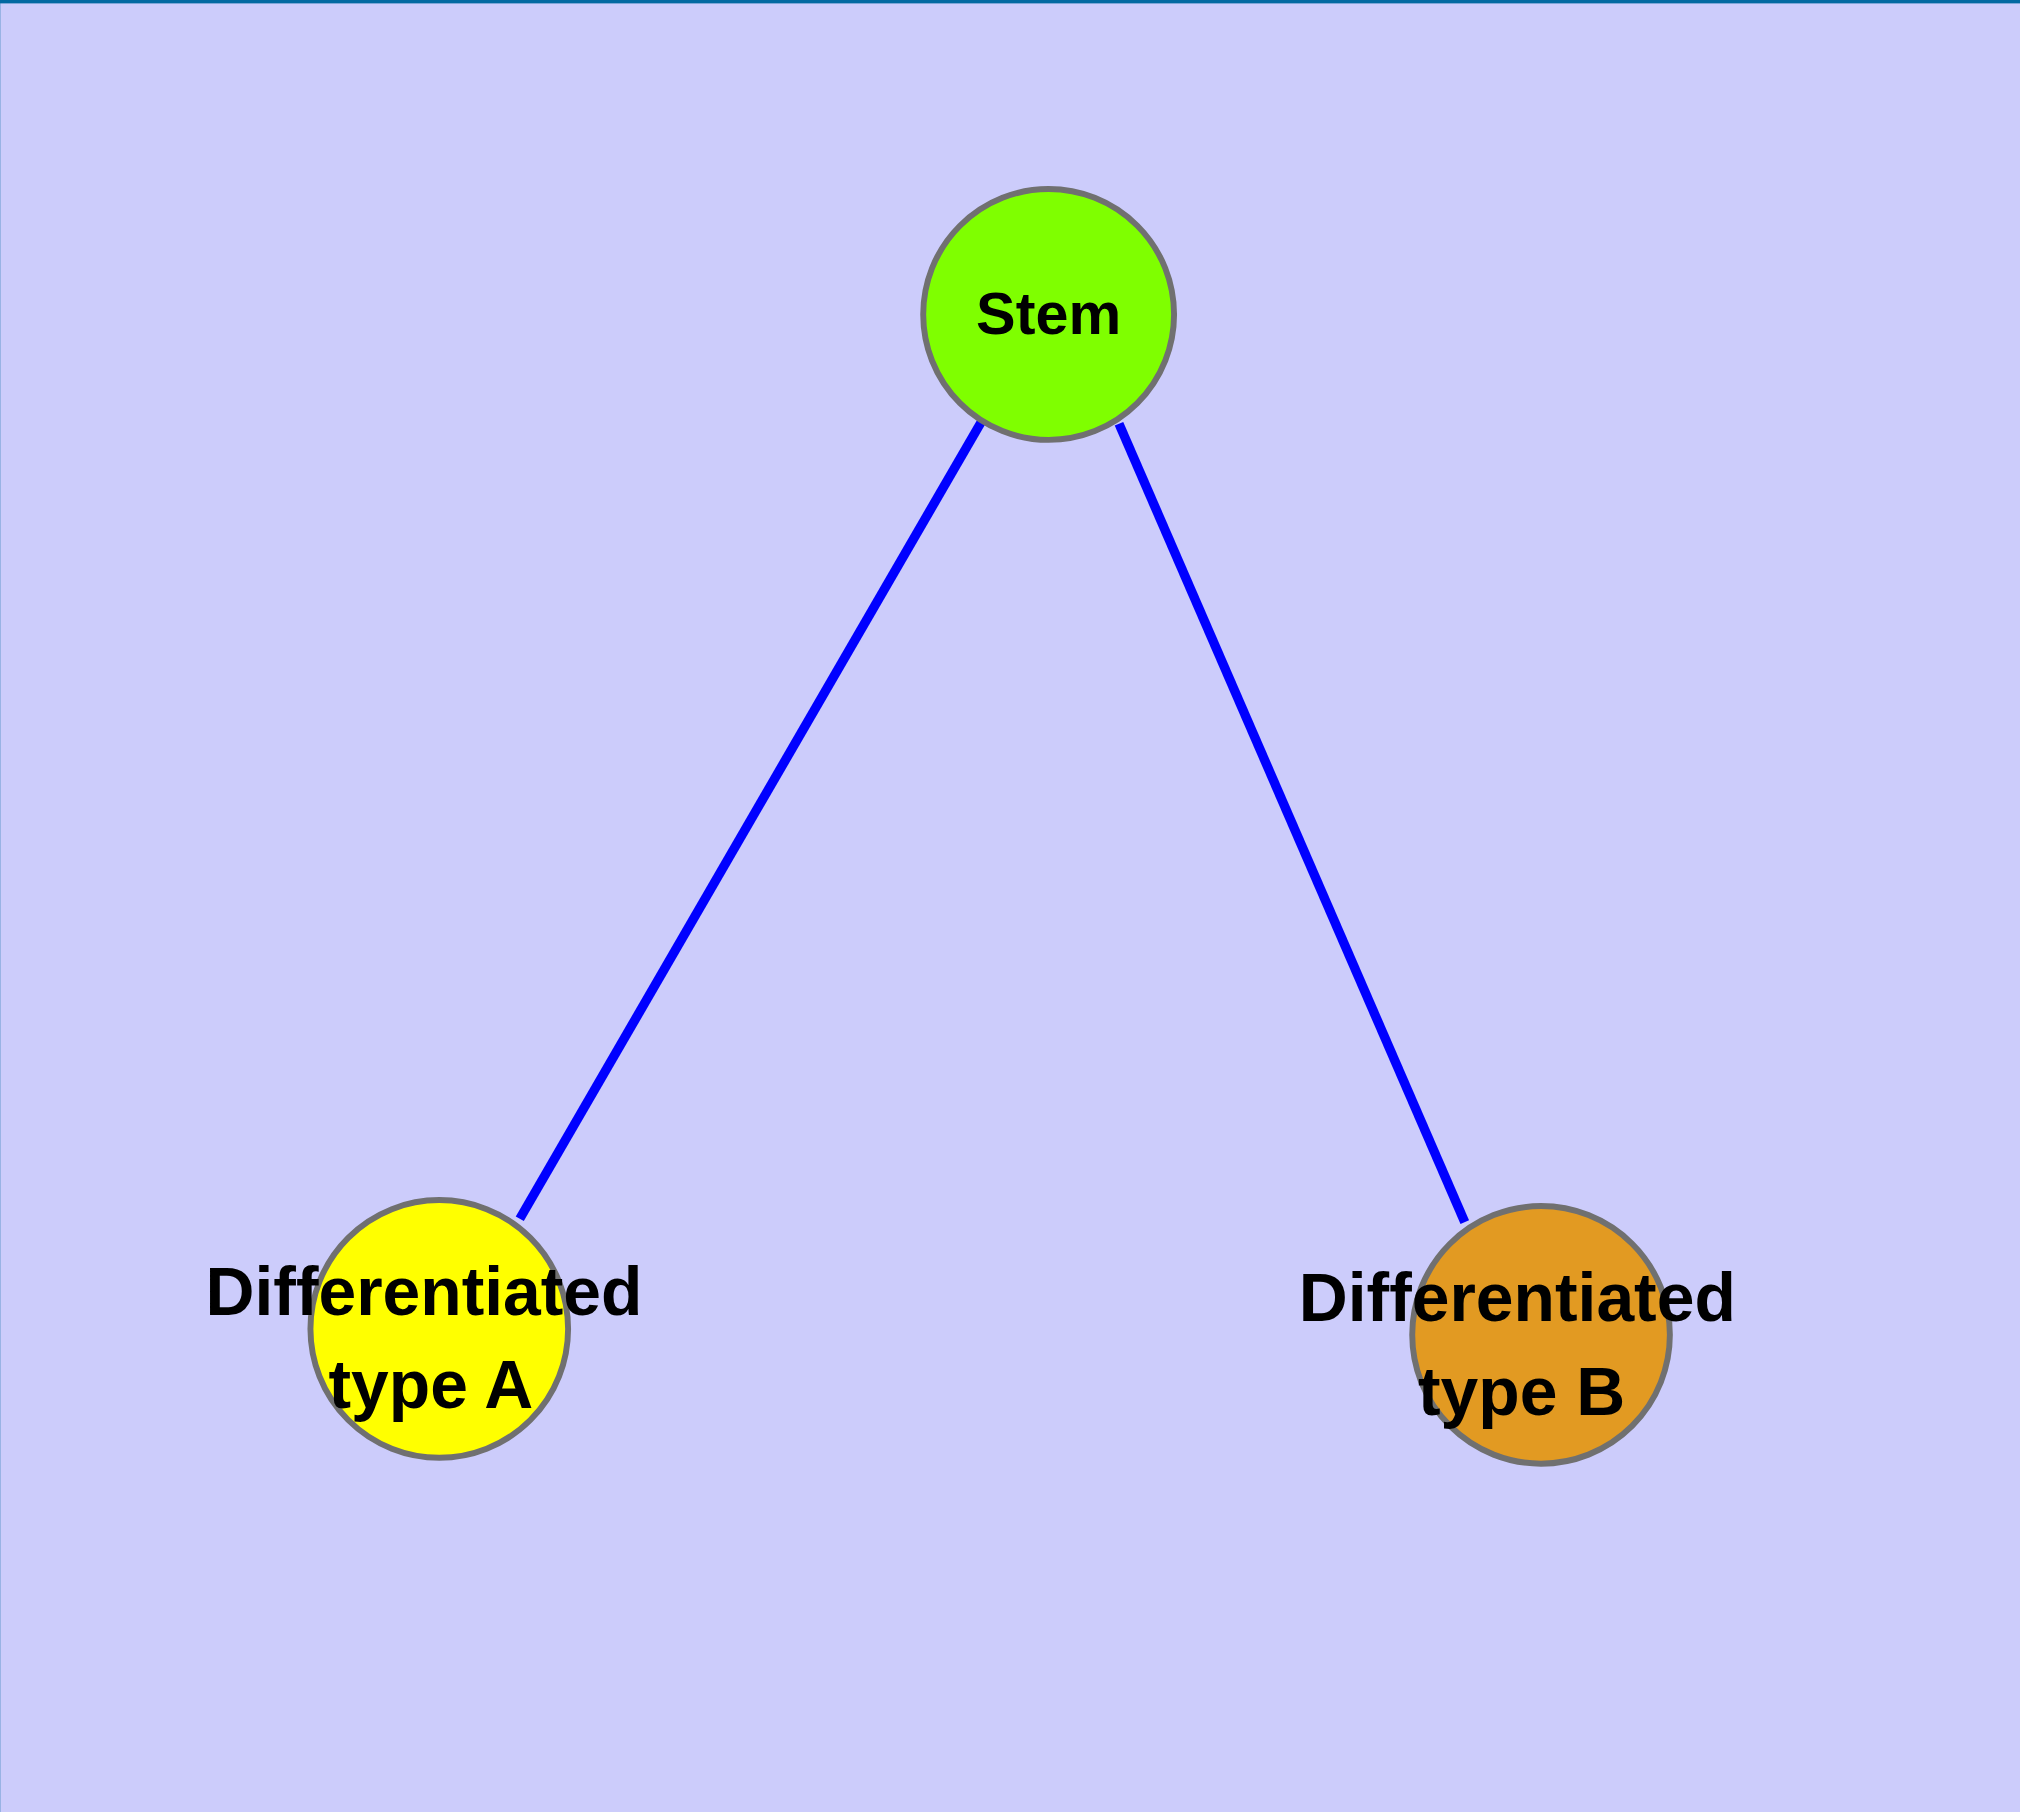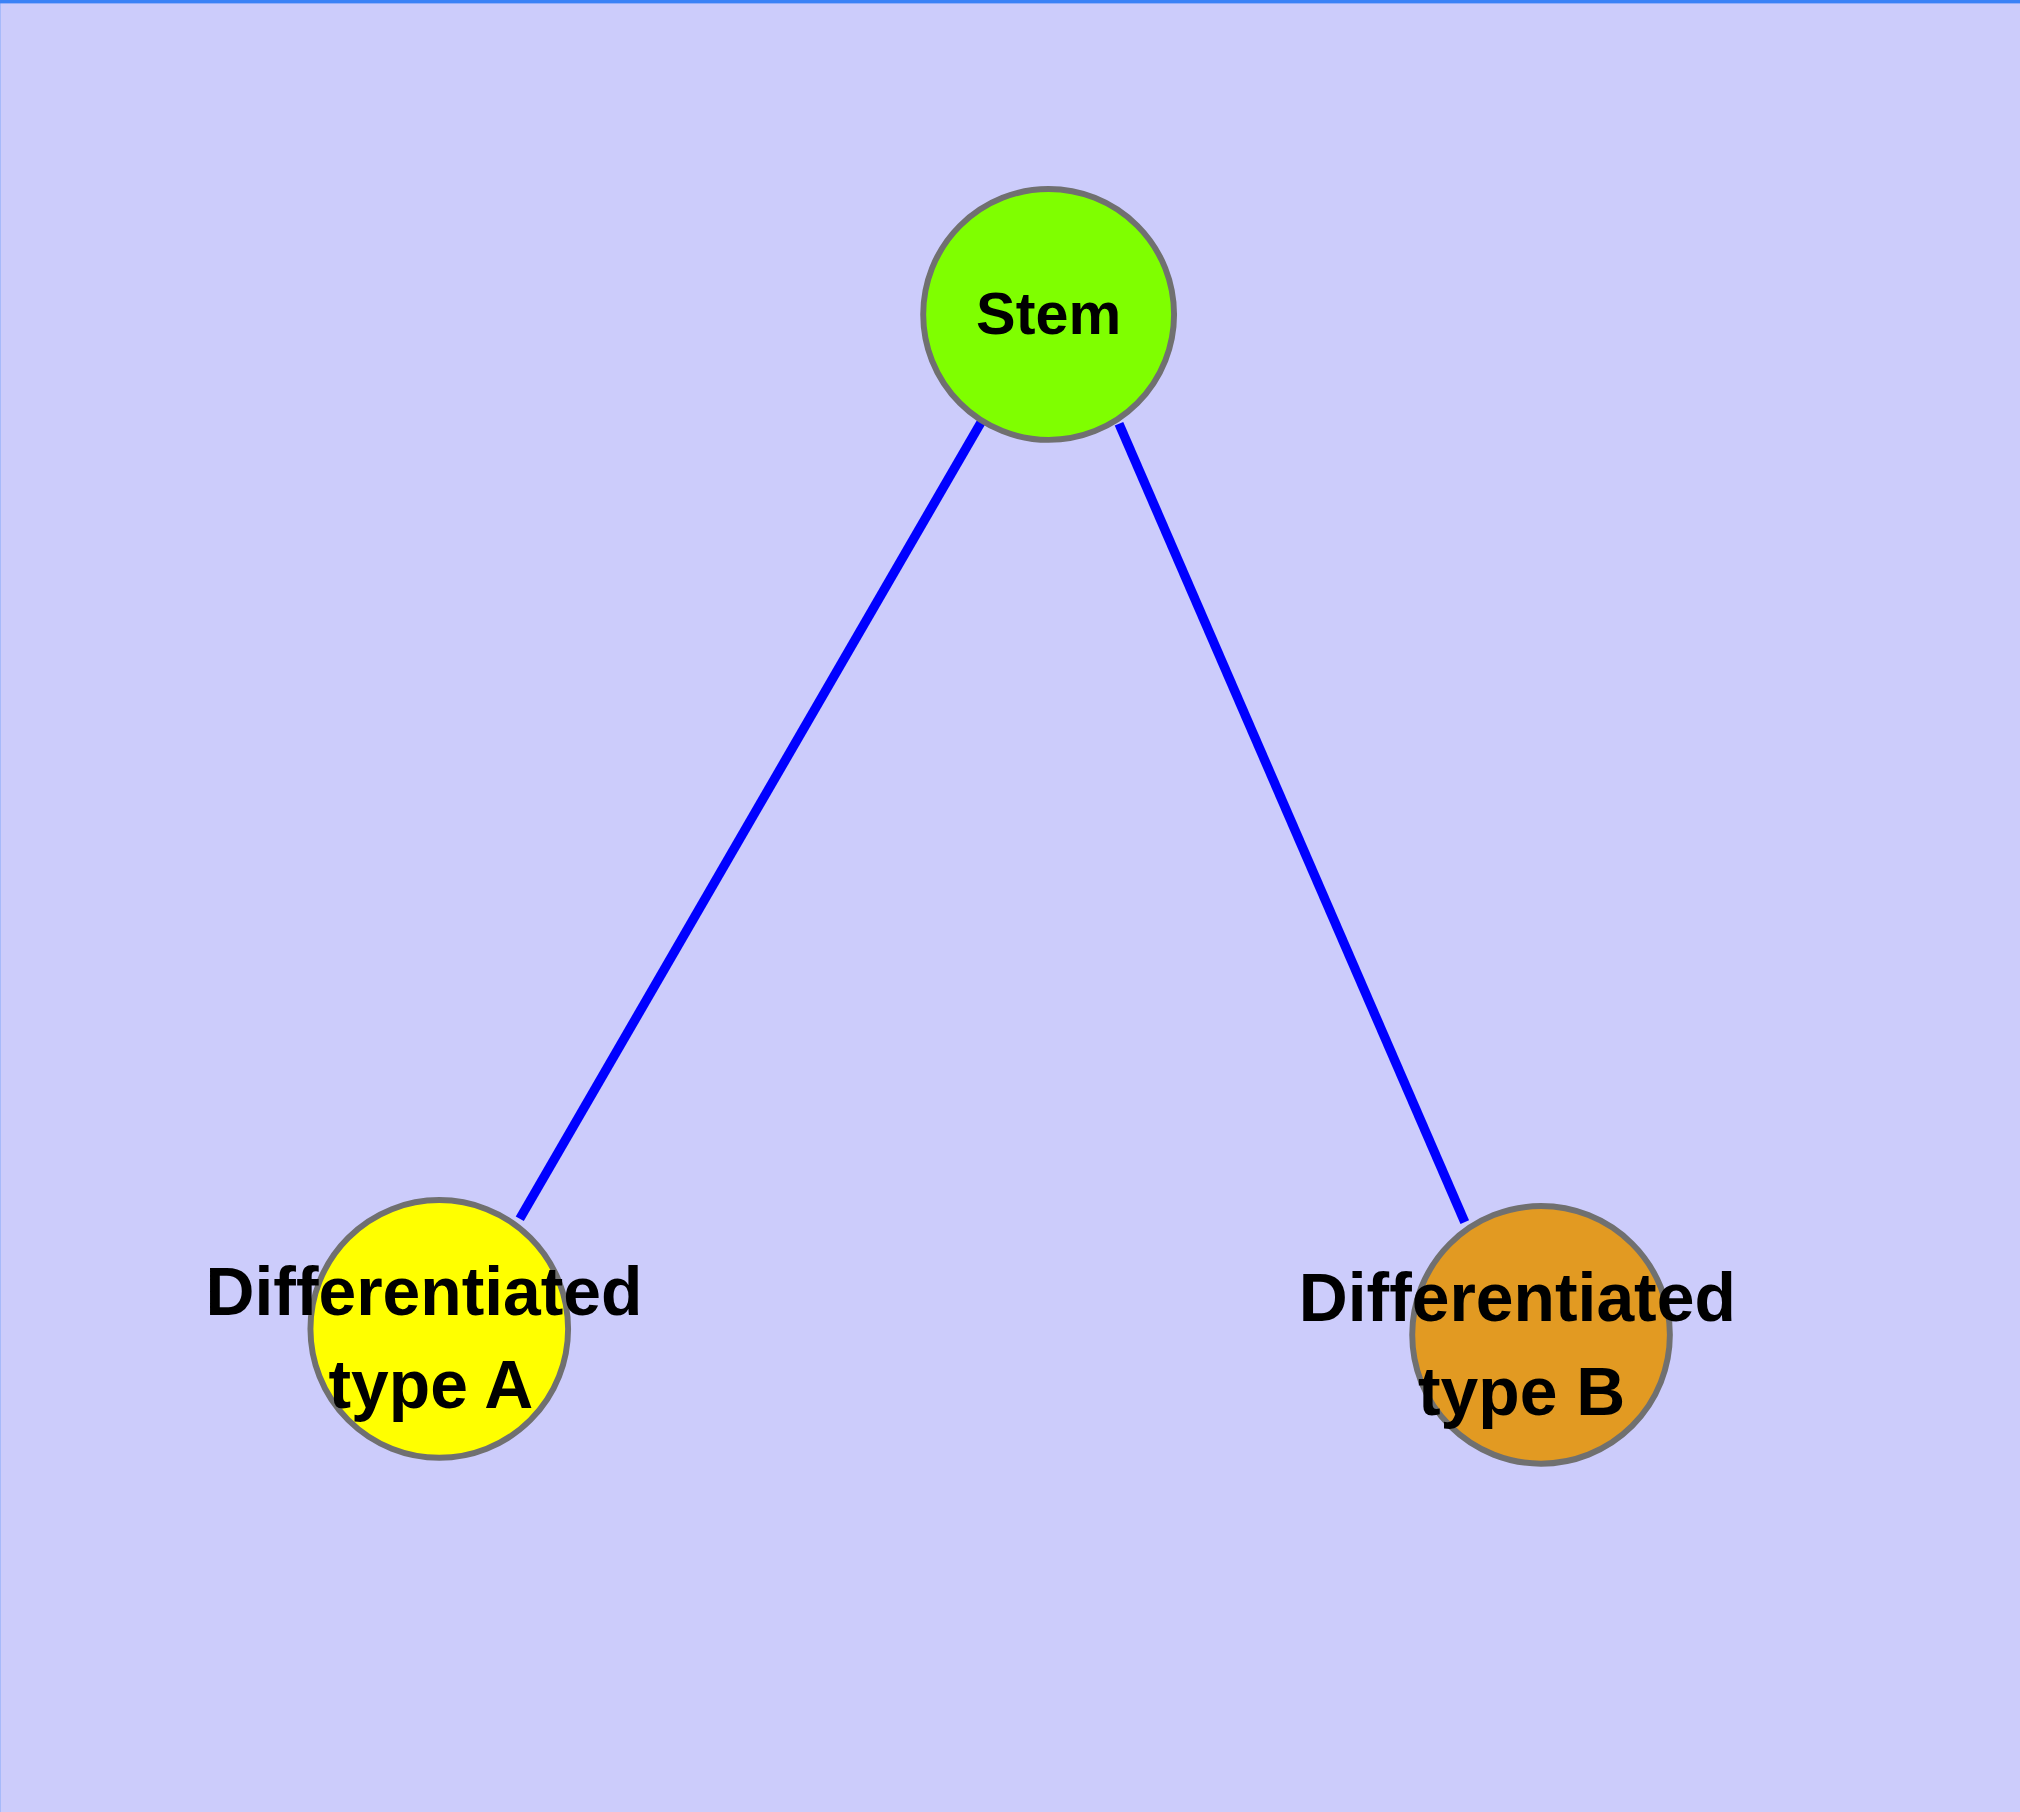--- a/index.html
+++ b/index.html
@@ -10,21 +10,21 @@
   body {
     width: 2021px;
     height: 1812px;
     overflow: hidden;
     font-family: "Liberation Sans", sans-serif;
   }
   #canvas {
     position: relative;
     width: 2021px;
     height: 1812px;
-    background: #3b82f6;
+    background: #0369a1;
   }
   #graph-svg {
     position: absolute;
     top: 0;
     left: 0;
     width: 2021px;
     height: 1812px;
     display: block;
   }
   .node-label {

